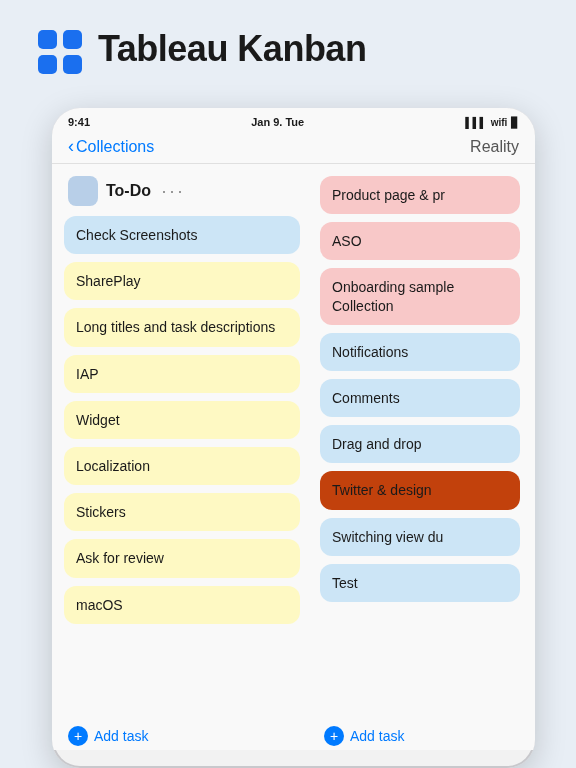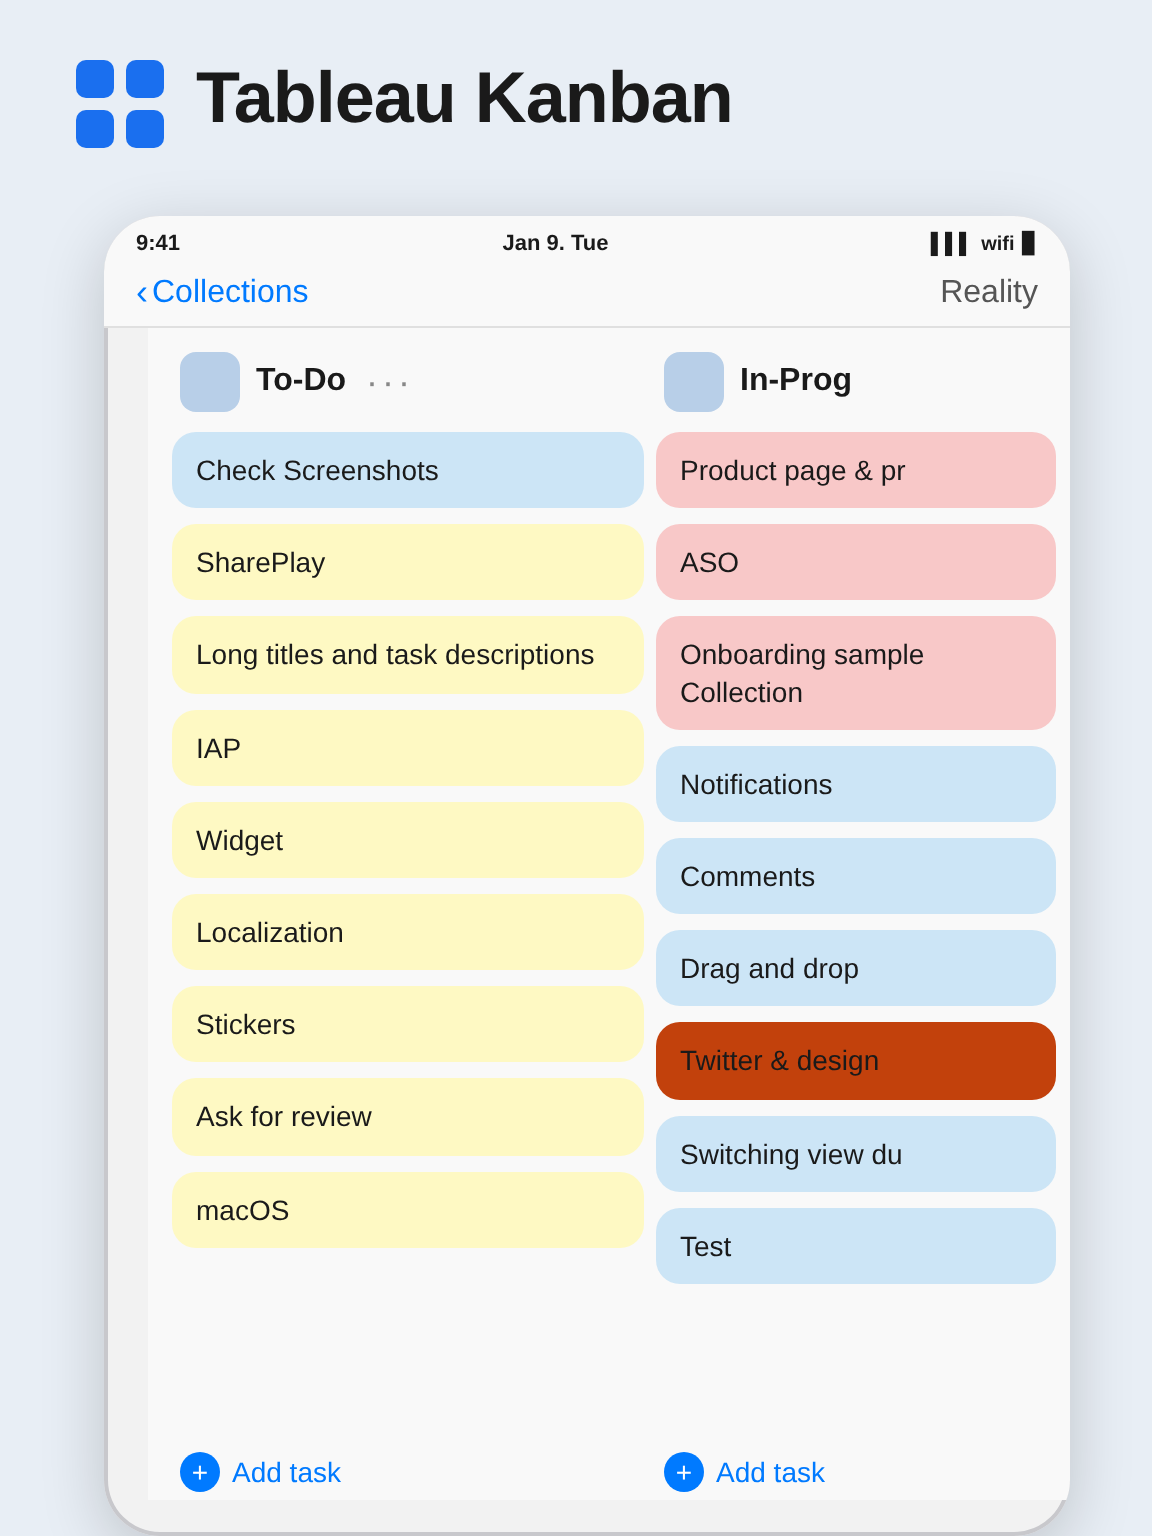--- a/index.html
+++ b/index.html
@@ -85,25 +85,24 @@
       font-size: 16px;
       color: #555;
       font-weight: 400;
     }
 
     
     .kanban-area {
       display: flex;
       flex-direction: row;
       padding: 12px 0 0 12px;
-      gap: 6px;
+      gap: 20px;
       height: calc(100% - 74px);
       overflow: hidden;
       background: #f9f9f9;
-      margin-left: 22px;
     }
 
     
     .kanban-column {
       width: 236px;
       flex-shrink: 0;
       display: flex;
       flex-direction: column;
       gap: 0;
     }
@@ -264,24 +263,20 @@
           <span>macOS</span>
         </div>
       </div>
       <div class="add-task-row">
         <div class="add-task-icon">+</div>
         <span>Add task</span>
       </div>
     </div>
 
     <div class="kanban-column kanban-column-right">
-      <div class="column-header">
-        <div class="column-icon"></div>
-        <span class="column-title">In-Prog</span>
-      </div>
       <div class="cards-container">
         <div class="card card-red">
           <span>Product page &amp; pr</span>
         </div>
         <div class="card card-red">
           <span>ASO</span>
         </div>
         <div class="card card-red">
           <span>Onboarding sample Collection</span>
         </div>

